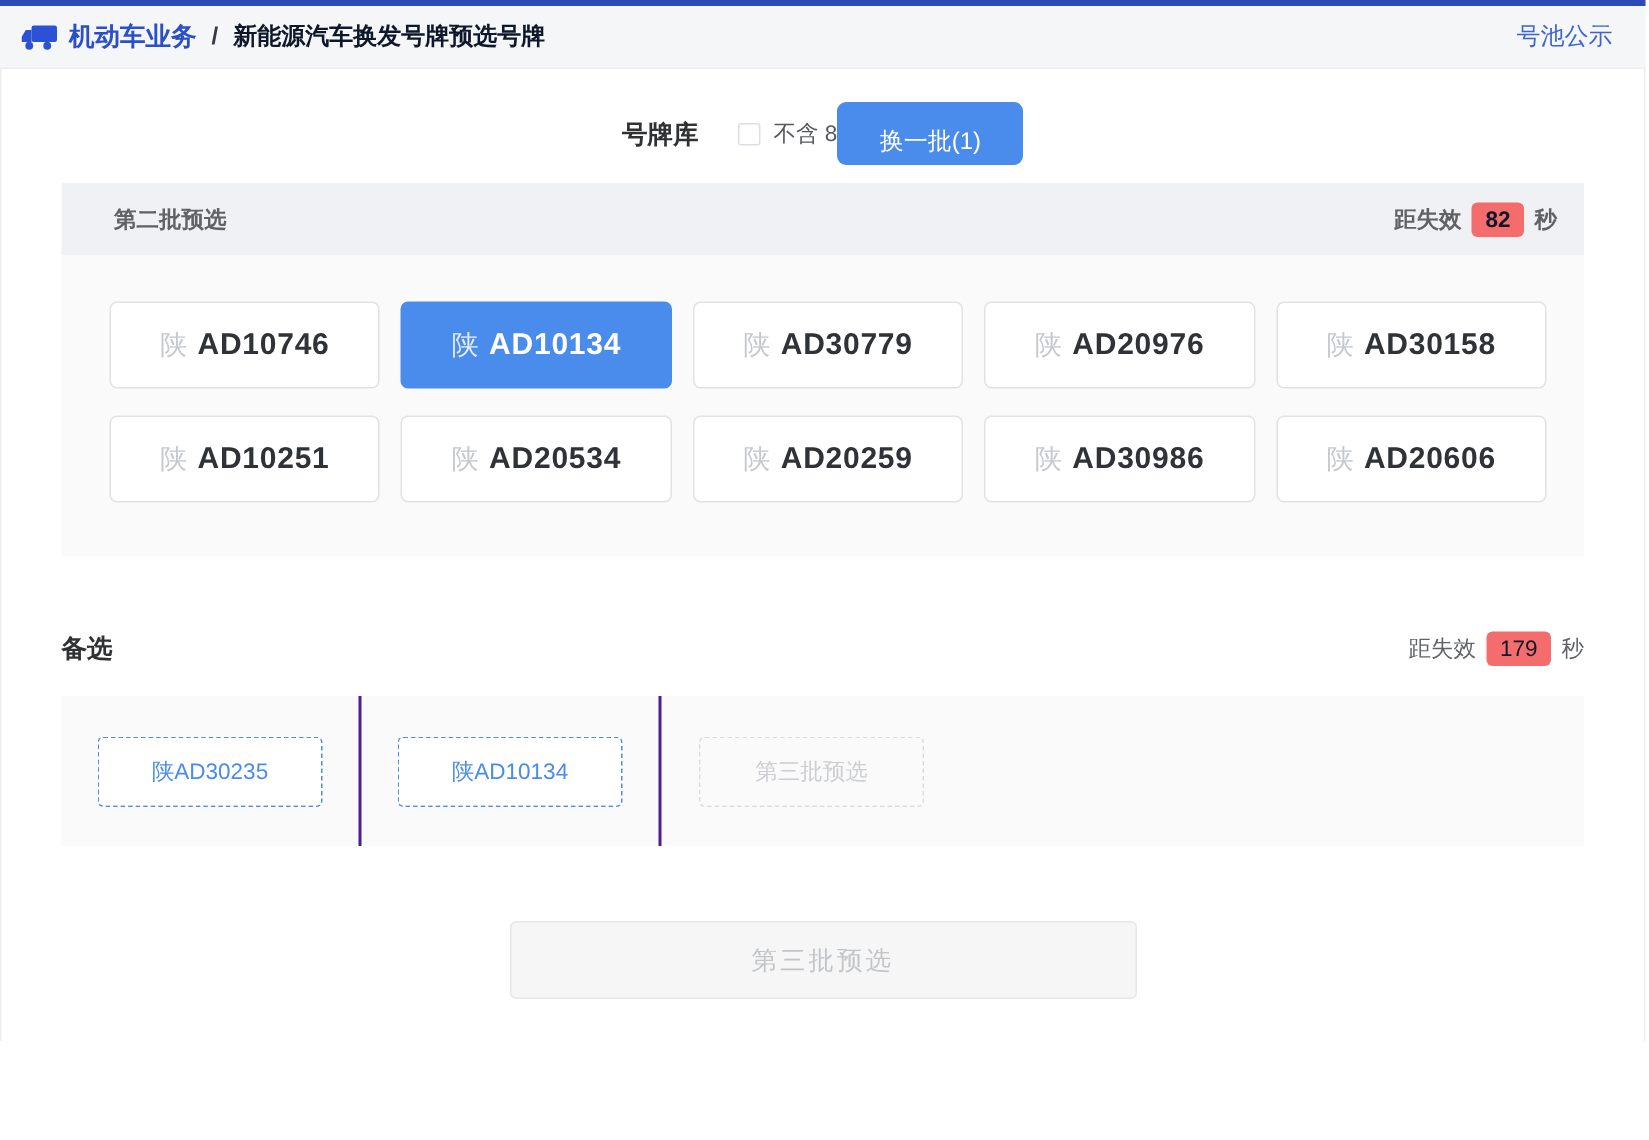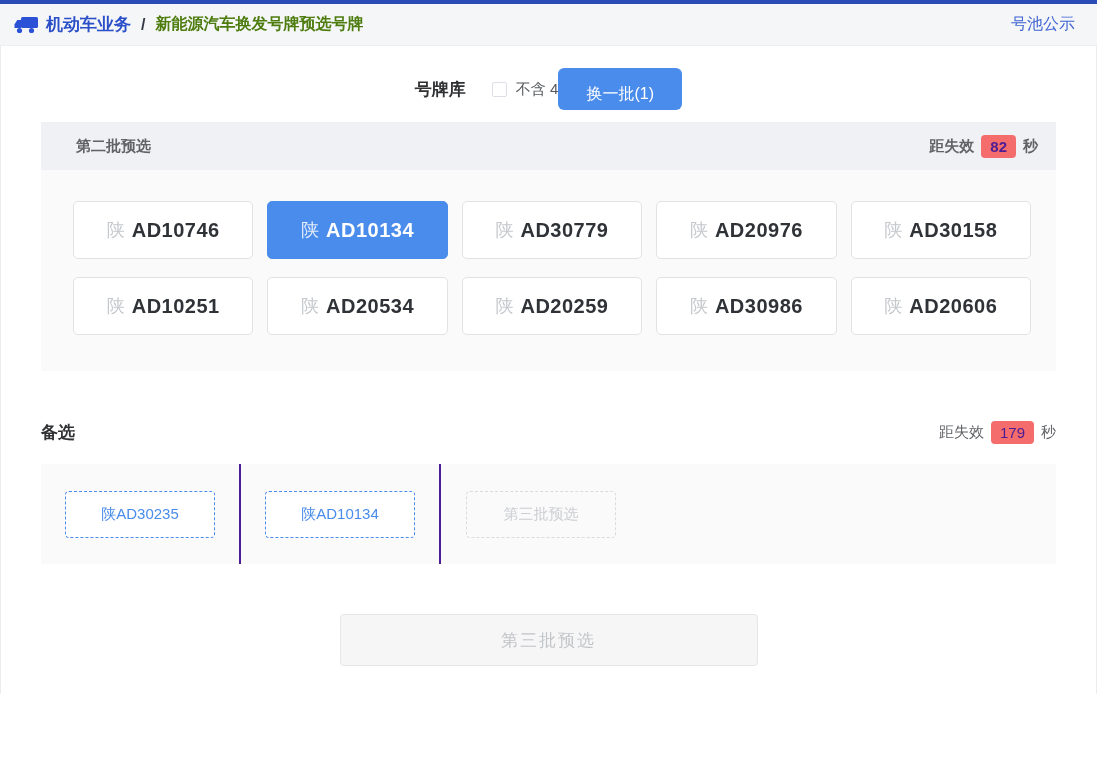--- a/index.html
+++ b/index.html
@@ -15,21 +15,21 @@
 
   .header {
     height: 42px; background: #f5f6f7; border-bottom: 1px solid #eceef0;
     display: flex; align-items: center; justify-content: space-between;
     padding: 0 22px 0 14px;
   }
   .header-left { display: flex; align-items: center; gap: 8px; }
   .truck-icon svg { display: block; }
   .brand { font-size: 17px; font-weight: bold; color: #2a4fc9; }
   .crumb-sep { font-size: 16px; font-weight: bold; color: #333a45; margin: 0 2px; }
-  .page-title { font-size: 16px; font-weight: bold; color: #4d7c0f; }
+  .page-title { font-size: 16px; font-weight: bold; color: #0f172a; }
   .pool-link { font-size: 16px; color: #3e63d4; cursor: pointer; }
 
   .tabbar {
     margin-top: 12px; height: 42px;
     border-bottom: 1px solid #e3e6e8;
     padding-left: 0;
   }
   .tab {
     display: inline-flex; align-items: center; justify-content: center;
     width: 110px; height: 42px; background: #fff;
@@ -66,21 +66,21 @@
   .pool-box { margin: 12px 40px 0; }
   .pool-header {
     height: 48px; background: #eff1f4;
     display: flex; align-items: center; justify-content: space-between;
     padding: 0 18px 0 35px;
     font-weight: bold;
   }
   .pool-header-title { font-size: 15px; color: #606266; }
   .expiry { display: flex; align-items: center; font-size: 15px; color: #606266; }
   .expiry-badge {
-    background: #f56c6c; color: #4c1d95; border-radius: 4px;
+    background: #f56c6c; color: #0f172a; border-radius: 4px;
     padding: 4px 9px; margin: 0 7px; font-size: 15px; line-height: 1;
   }
   .pool-body {
     background: #fafafa; padding: 31px 25px 36px 32px;
     display: grid; grid-template-columns: repeat(5, 1fr); gap: 18px 14px;
   }
   .plate-card {
     height: 58px; background: #fff;
     border: 1px solid #e1e2e4; border-radius: 5px;
     display: flex; align-items: center; justify-content: center; gap: 7px;
@@ -147,21 +147,21 @@
   </div>
 
 
   <div class="panel">
 
     <div class="row-top">
       <div class="row-top-left">
         <span class="section-label">号牌库</span>
         <span class="checkbox-wrap">
           <span class="checkbox"></span>
-          <span class="checkbox-label">不含 4</span>
+          <span class="checkbox-label">不含 8</span>
         </span>
       </div>
       <button class="refresh-btn">换一批(1)</button>
     </div>
 
     <div class="pool-box">
       <div class="pool-header">
         <span class="pool-header-title">第二批预选</span>
         <span class="expiry">
           <span>距失效</span>

